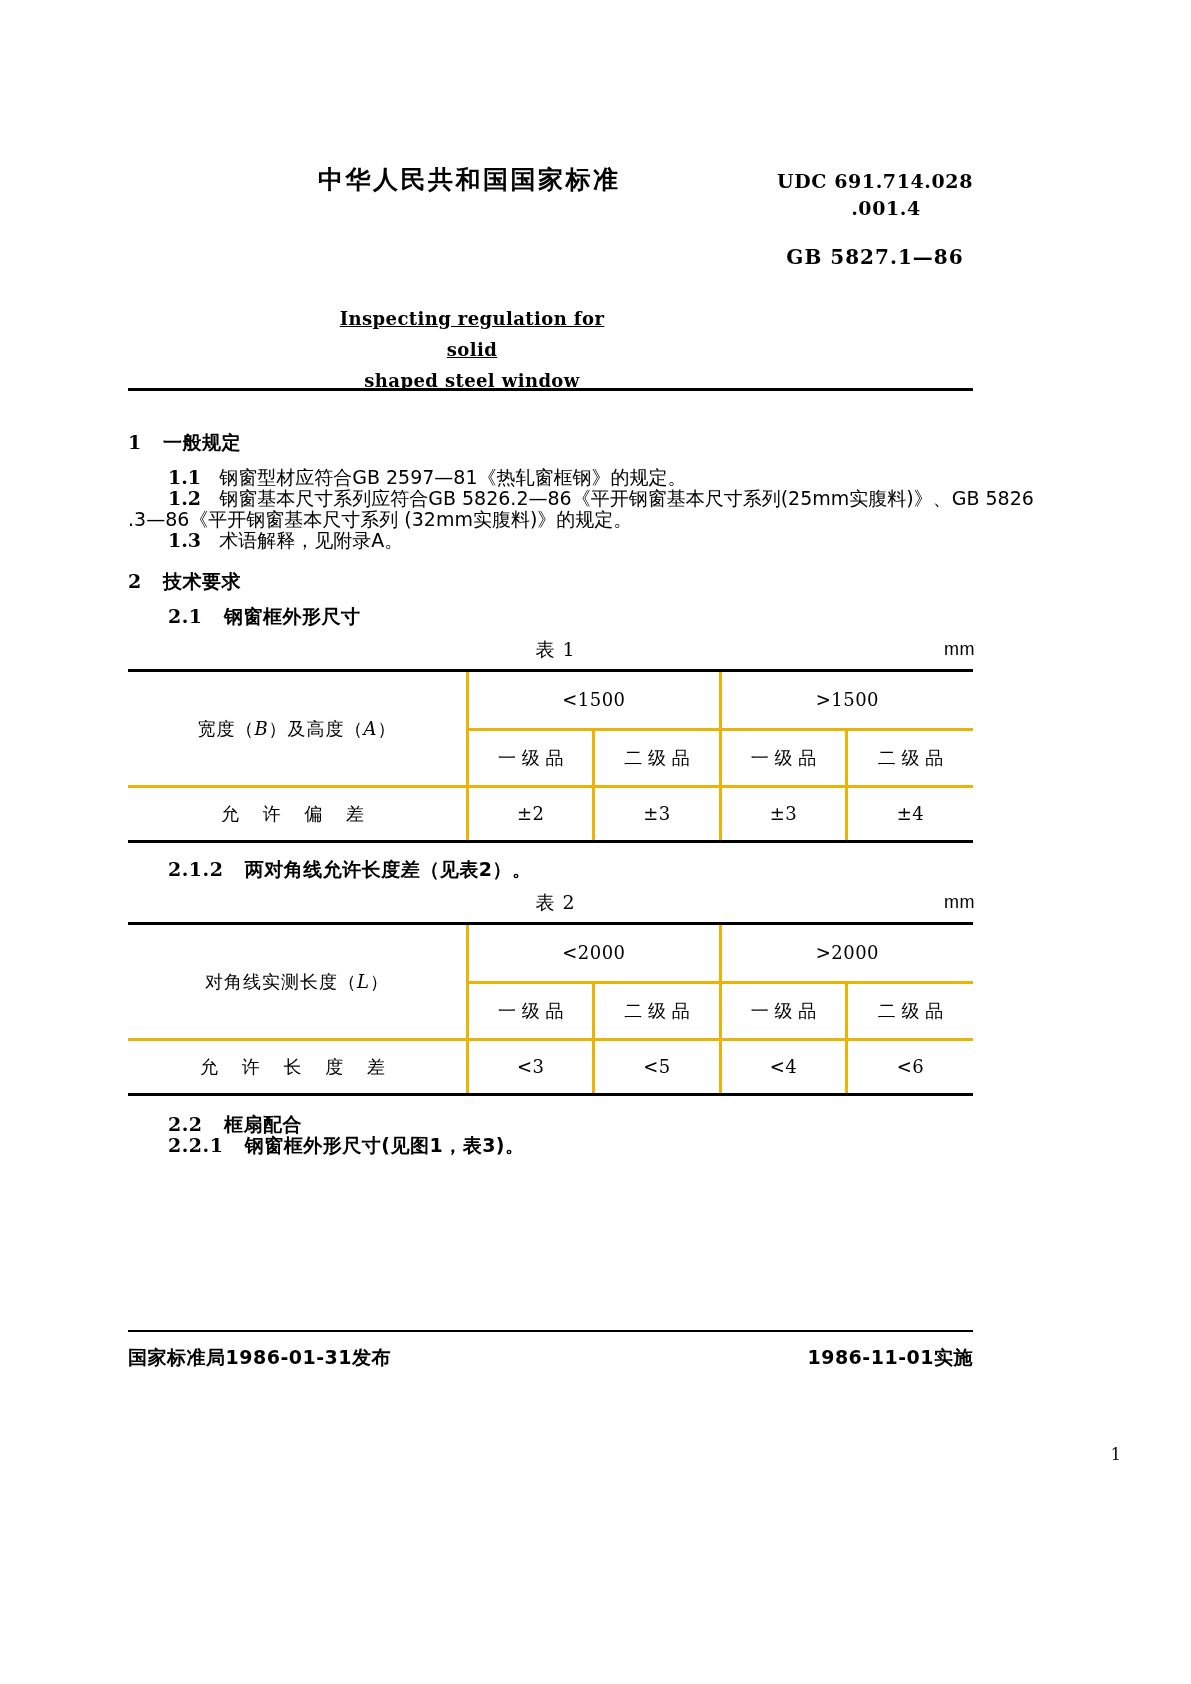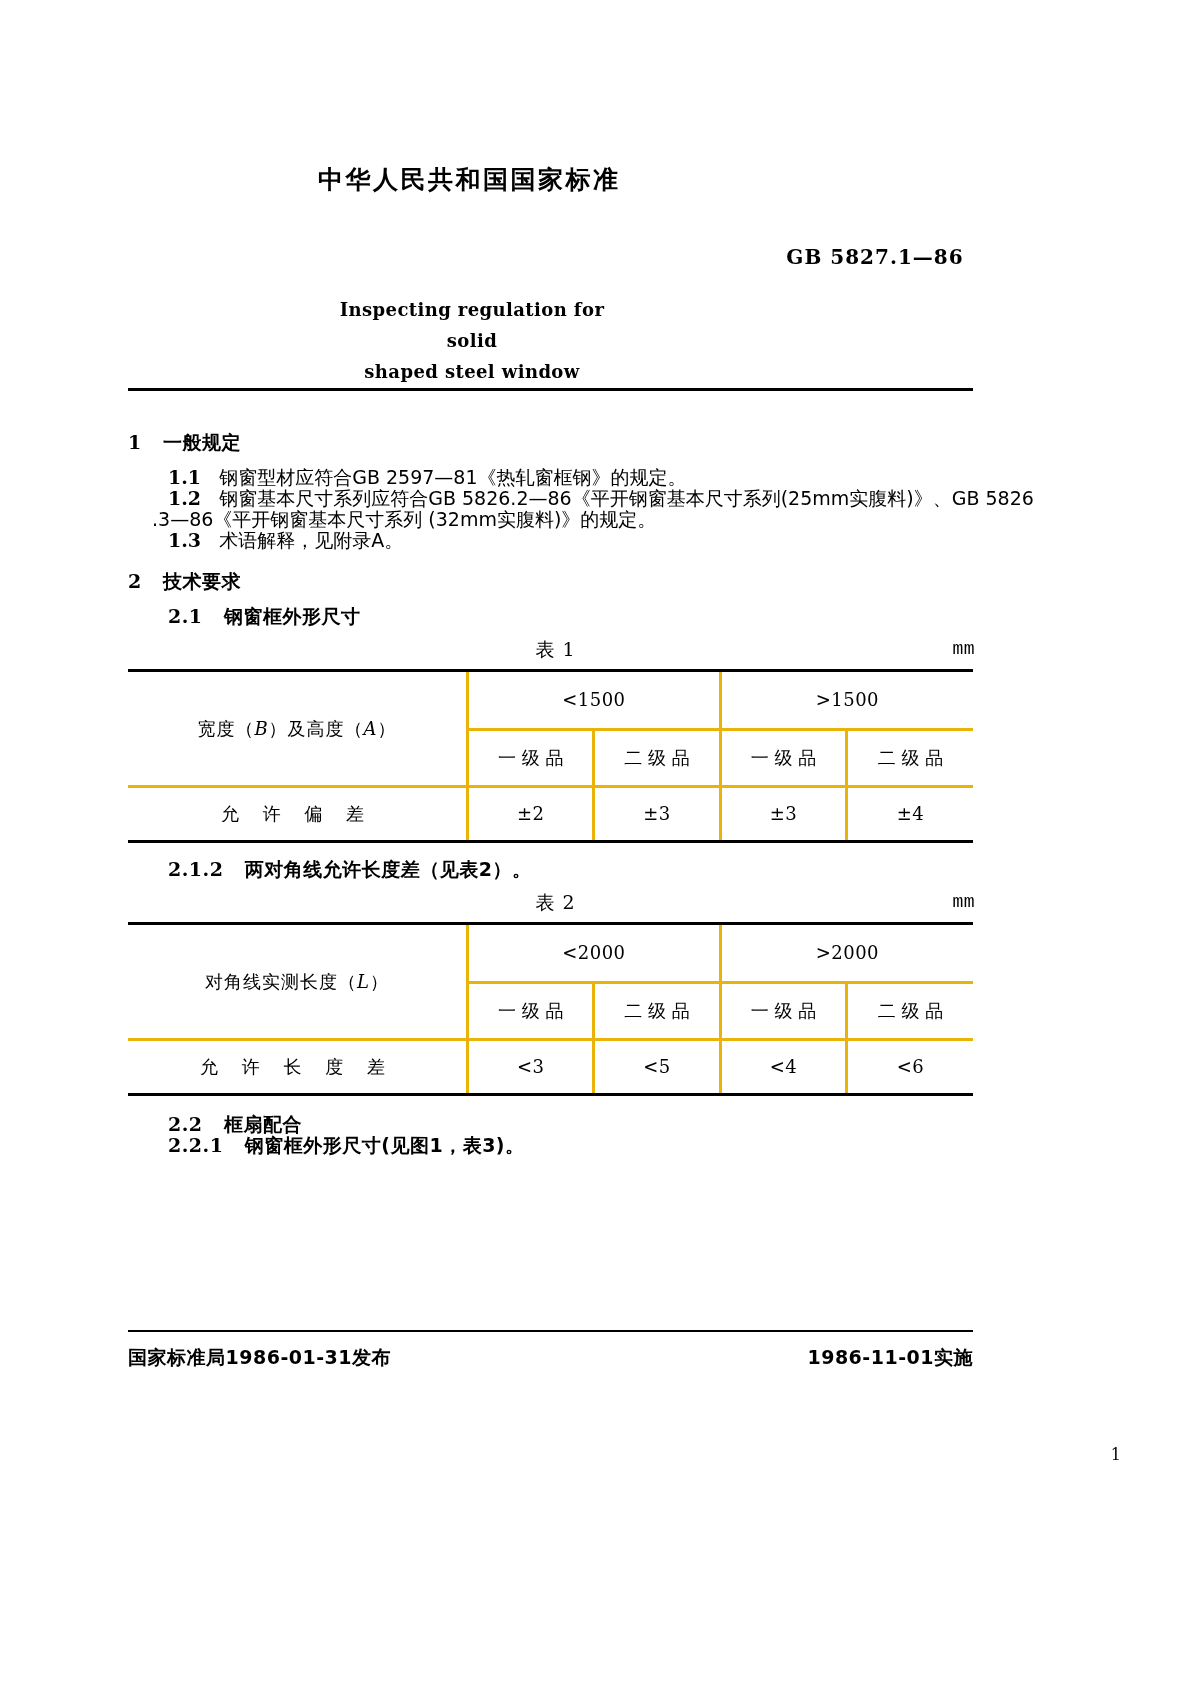--- a/index.html
+++ b/index.html
@@ -43,28 +43,29 @@
     left: 322px;
     top: 88px;
     font-size: 30px;
     letter-spacing: 6px;
     font-weight: 700;
     white-space: nowrap;
   }
   .doc-title-en {
     position: absolute;
     left: 322px;
-    top: 144px;
+    top: 153px;
     width: 300px;
     text-align: center;
     font-family: "DejaVu Serif", "Liberation Serif", serif;
     font-size: 18px;
     font-weight: 700;
     line-height: 31px;
     letter-spacing: 0.4px;
+    text-decoration: underline;
   }
   .udc-block {
     position: absolute;
     left: 760px;
     top: 18px;
     width: 230px;
     text-align: center;
     font-family: "DejaVu Serif", "Liberation Serif", serif;
     font-weight: 700;
     font-size: 19px;
@@ -129,35 +130,35 @@
     letter-spacing: 0.5px;
   }
   .num {
     font-family: "DejaVu Serif", "Liberation Serif", serif;
     font-weight: 700;
   }
   .indent1 { padding-left: 40px; }
   .indent0 { padding-left: 0px; }
   .gap-s { height: 14px; }
   .gap-m { height: 20px; }
-  .wrapline { padding-left: 0px; margin-left: 24px; }
+  .wrapline { padding-left: 0px; }
 
   
   .tbl-caption {
     position: relative;
     text-align: center;
     font-size: 19px;
     font-family: "DejaVu Serif", "Liberation Serif", serif;
     letter-spacing: 1px;
   }
   .tbl-unit {
     position: absolute;
     right: 8px;
     top: 0;
-    font-family: Liberation Mono, monospace;
+    font-family: Liberation Sans, sans-serif;
     font-size: 18px;
     letter-spacing: 0.5px;
   }
   table.spec {
     border-collapse: collapse;
     width: 845px;
     table-layout: fixed;
     font-size: 18px;
   }
   table.spec td {
@@ -241,20 +242,24 @@
 </head>
 <body>
 
 <div class="page">
 
   <div class="header-zone">
     <div class="nat-std-title">中华人民共和国国家标准</div>
     <div class="doc-title-en">
       <div>Inspecting regulation for solid</div>
       <div>shaped steel window</div>
+    </div>
+    <div class="udc-block">
+      <div>UDC 691.714.028</div>
+      <div class="udc-line2">.001.4</div>
     </div>
     <div class="gb-number">GB 5827.1—86</div>
   </div>
 
   <div class="rule-top"></div>
 
   <div class="body-zone">
 
 
     <div class="gap-m"></div>

